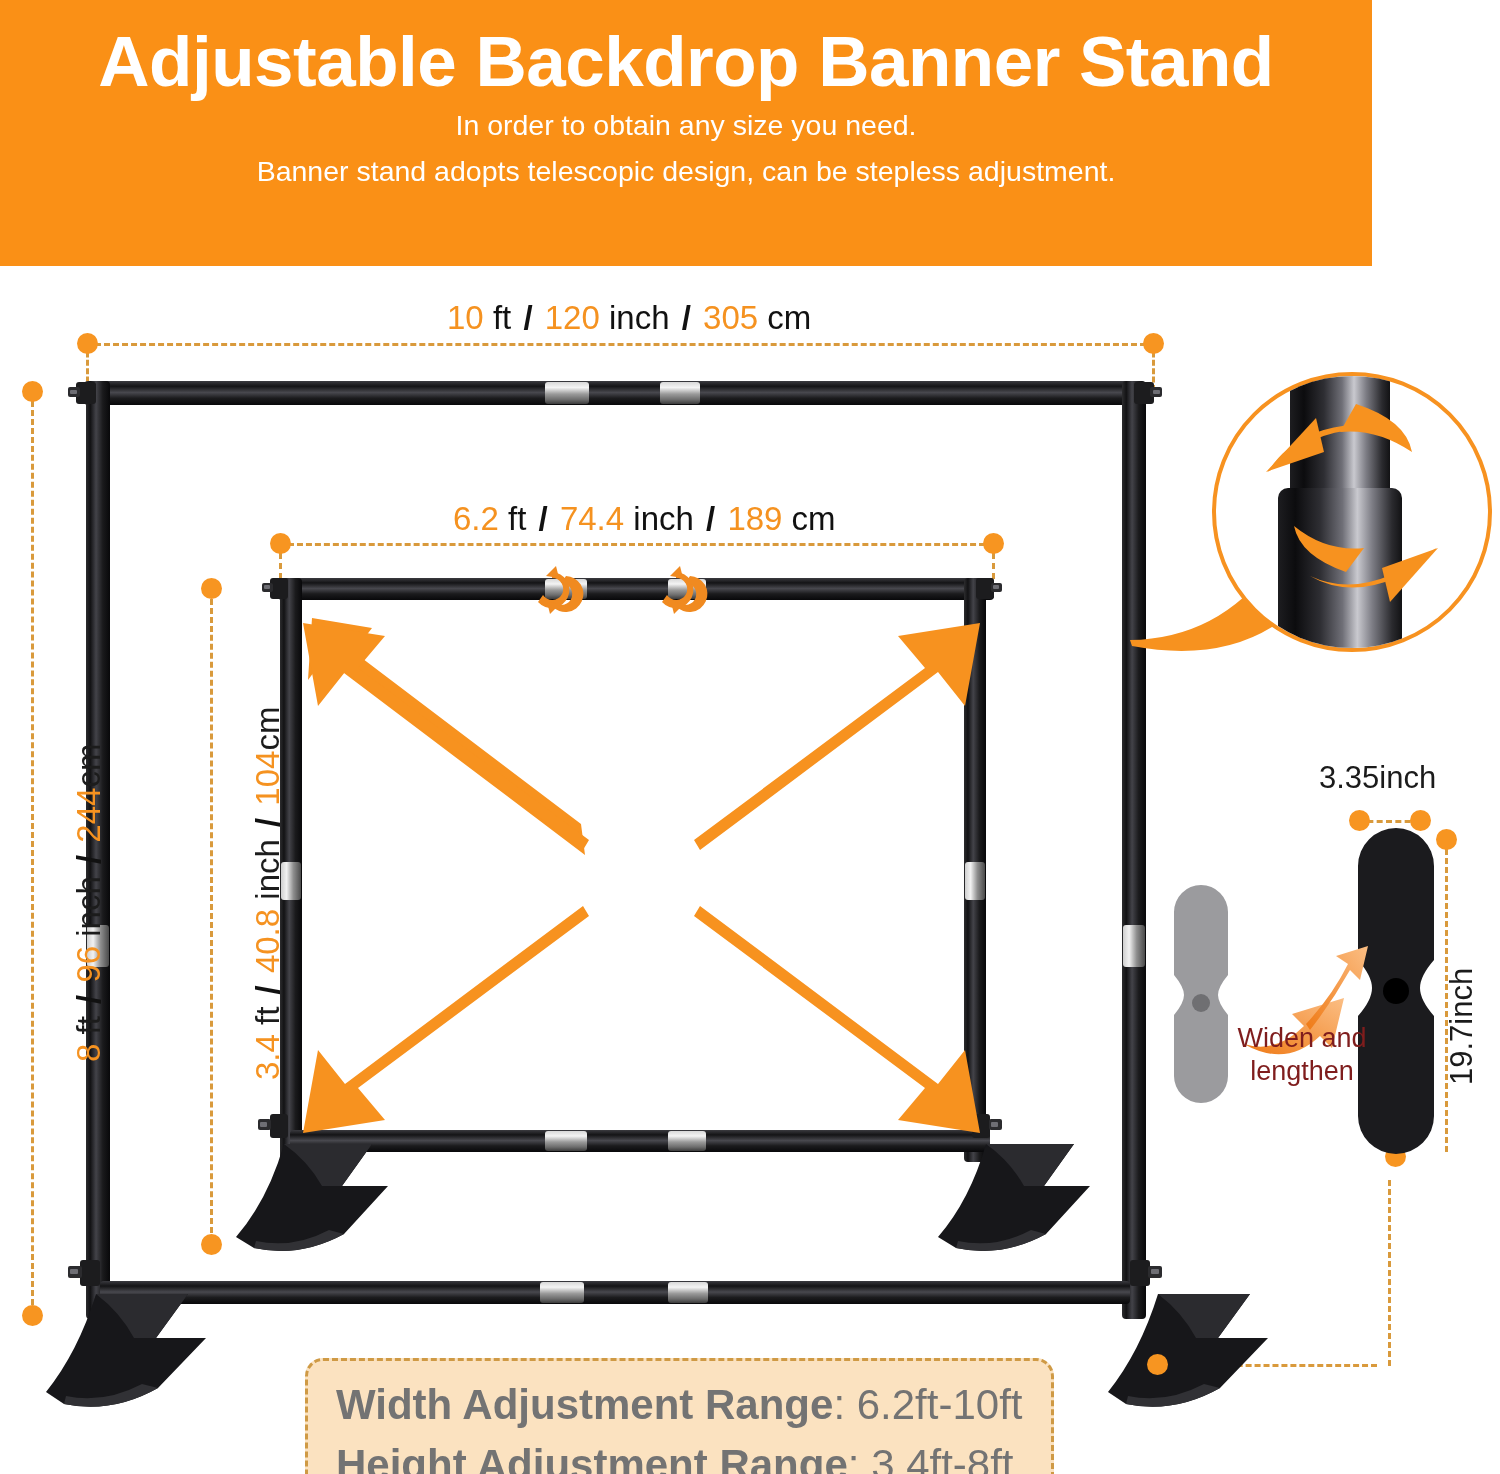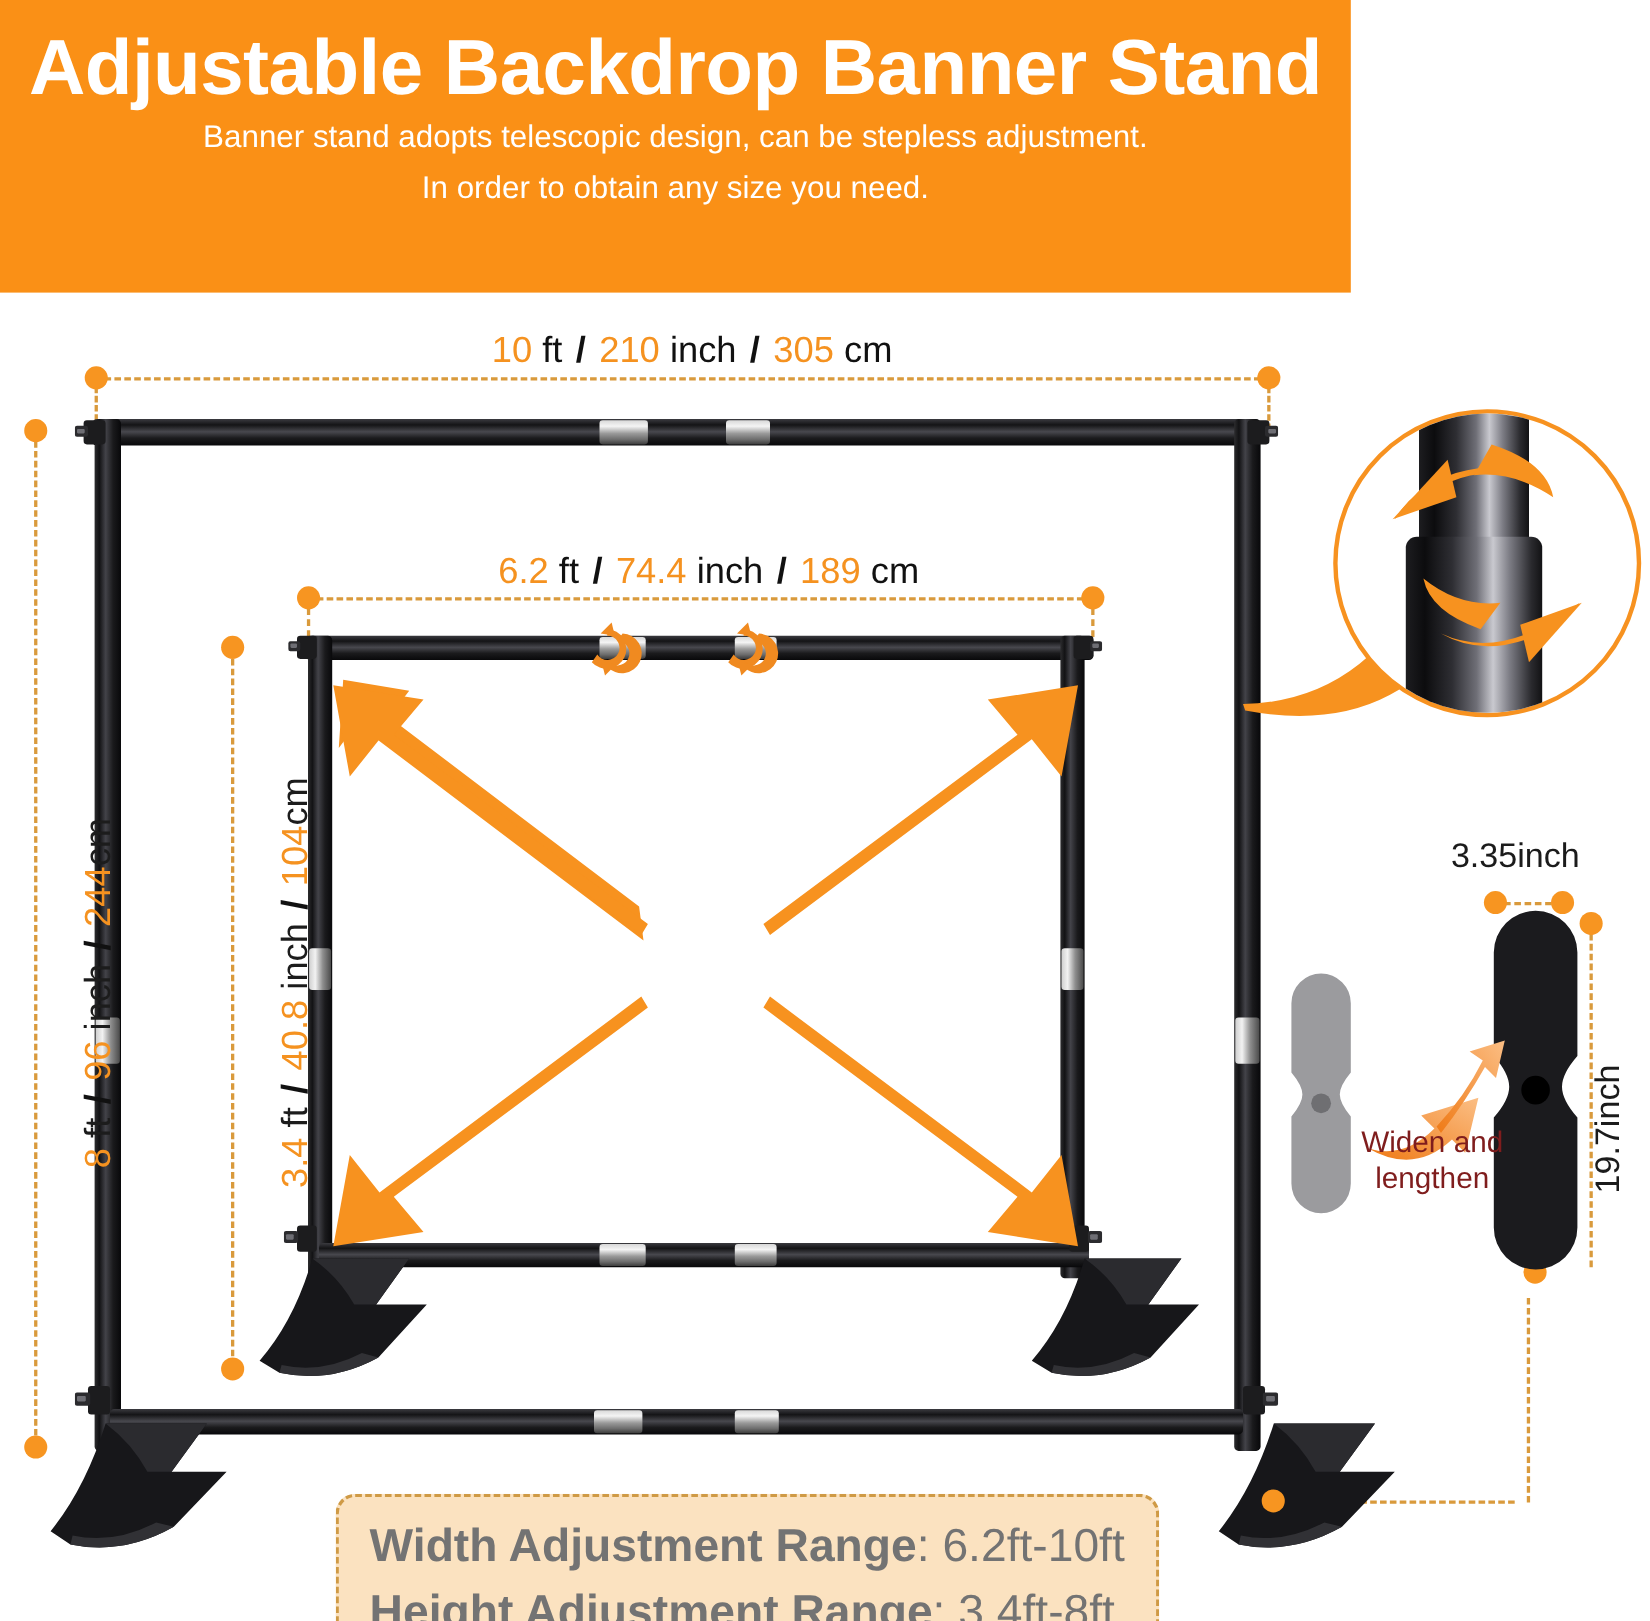--- a/index.html
+++ b/index.html
@@ -16,21 +16,21 @@
     width: 1500px;
     height: 1474px;
     background: #ffffff;
     overflow: hidden;
   }
 
   
   .header {
     position: absolute;
     left: 0; top: 0;
-    width: 1228px;
+    width: 1372px;
     height: 266px;
     background: #fa9016;
     box-sizing: border-box;
     padding-top: 22px;
     text-align: center;
   }
   .header-title {
     font-size: 71px;
     font-weight: bold;
     color: #ffffff;
@@ -211,22 +211,22 @@
     white-space: nowrap;
   }
 </style>
 </head>
 <body>
 
 <div id="page">
 
   <div class="header">
     <div class="header-title">Adjustable Backdrop Banner Stand</div>
+    <div class="header-sub">In order to obtain any size you need.</div>
     <div class="header-sub">Banner stand adopts telescopic design, can be stepless adjustment.</div>
-    <div class="header-sub">In order to obtain any size you need.</div>
   </div>
 
   <div class="dash-h" style="left:95px; top:343px; width:1060px;"></div>
   <div class="dot" style="left:77px; top:333px;"></div>
   <div class="dot" style="left:1143px; top:333px;"></div>
   <div class="dash-v" style="left:1152px; top:343px; height:48px;"></div>
   <div class="dash-v" style="left:86px; top:343px; height:48px;"></div>
 
   <div class="dash-h" style="left:288px; top:543px; width:706px;"></div>
   <div class="dot" style="left:270px; top:533px;"></div>
@@ -239,21 +239,21 @@
   <div class="dot" style="left:22px; top:1305px;"></div>
 
   <div class="dash-v" style="left:210px; top:590px; height:652px;"></div>
   <div class="dot" style="left:201px; top:578px;"></div>
   <div class="dot" style="left:201px; top:1234px;"></div>
 
   <div class="dim" style="left:447px; top:299px;">
     <span class="n">10</span>
     <span class="u">ft</span>
     <span class="s">/</span>
-    <span class="n">210</span>
+    <span class="n">120</span>
     <span class="u">inch</span>
     <span class="s">/</span>
     <span class="n">305</span>
     <span class="u">cm</span>
   </div>
 
   <div class="dim" style="left:453px; top:500px;">
     <span class="n">6.2</span>
     <span class="u">ft</span>
     <span class="s">/</span>

